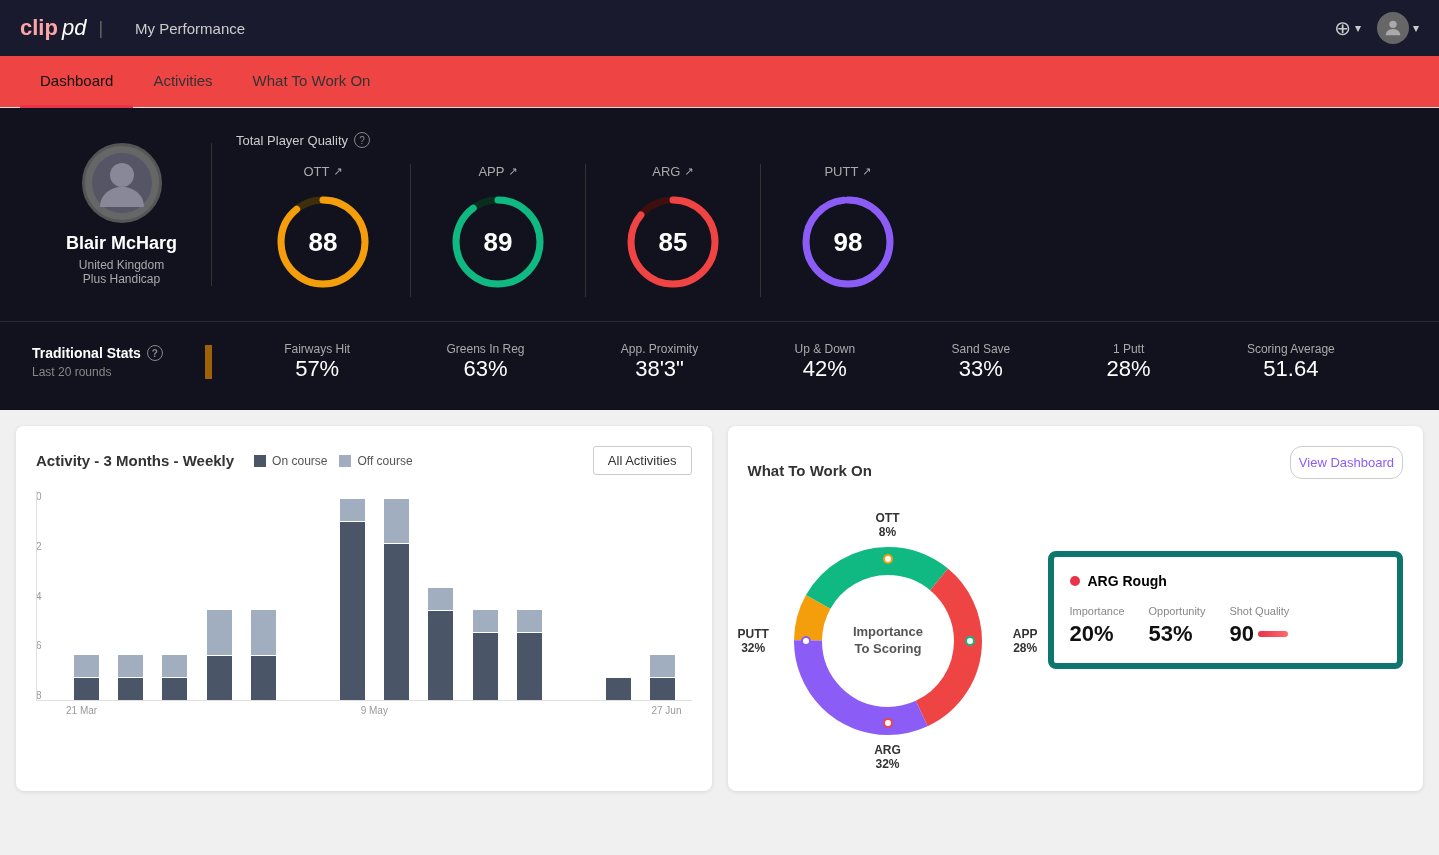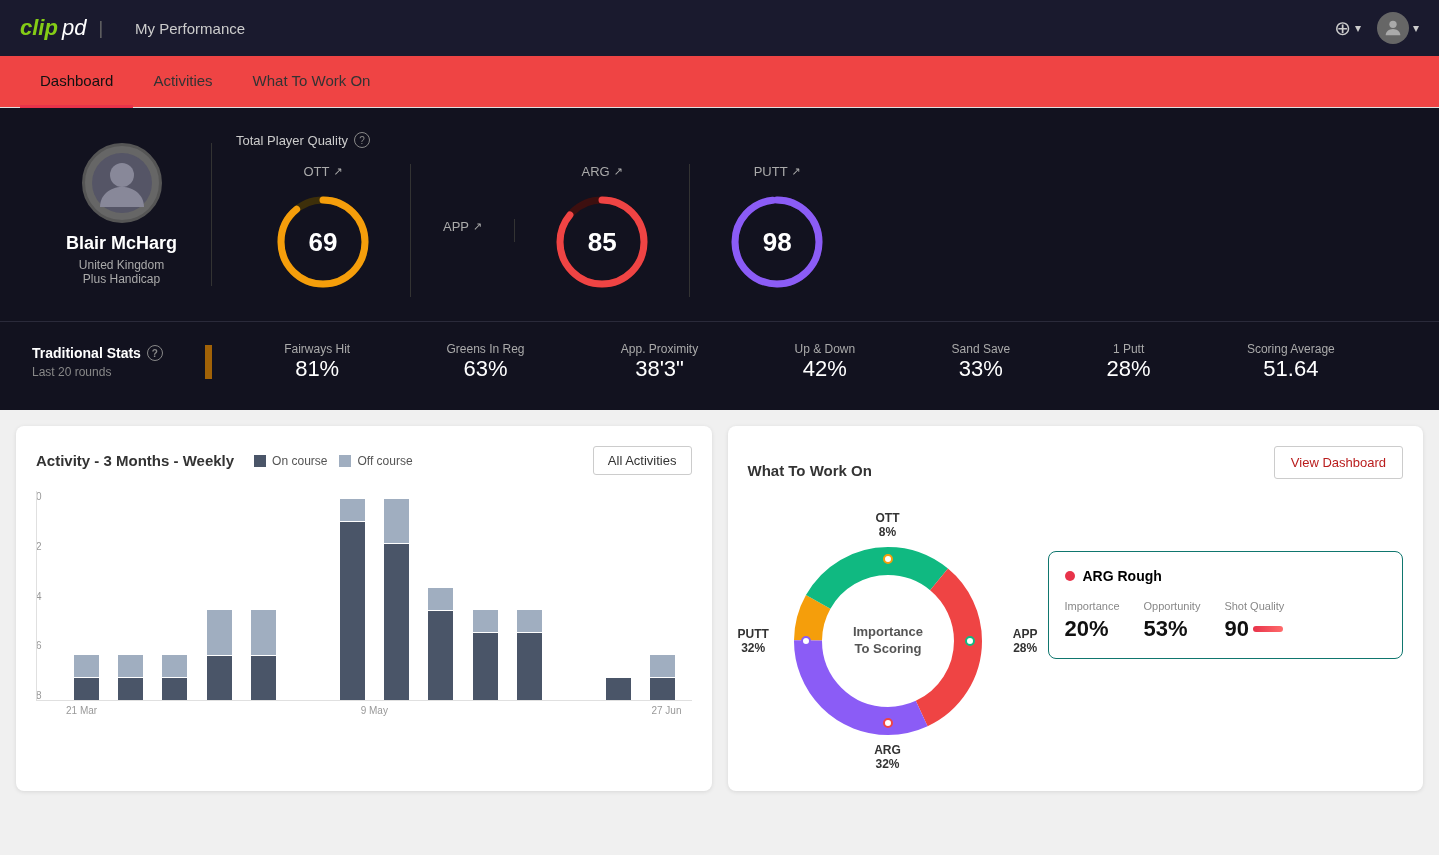--- a/index.html
+++ b/index.html
@@ -8,21 +8,21 @@
     
     .header {
       background: #1a1a2e;
       display: flex;
       align-items: center;
       padding: 0 20px;
       height: 56px;
       justify-content: space-between;
     }
     .logo { display: flex; align-items: center; gap: 4px; }
-    .logo-clip { color: #84cc16; font-size: 22px; font-weight: 700; font-style: italic; }
+    .logo-clip { color: #fca5a5; font-size: 22px; font-weight: 700; }
     .logo-pd { color: #fff; font-size: 22px; font-weight: 300; font-style: italic; }
     .header-title { color: #ccc; font-size: 15px; margin-left: 20px; }
     .header-right { display: flex; align-items: center; gap: 16px; }
     .header-icon { color: #ccc; font-size: 20px; cursor: pointer; display: flex; align-items: center; gap: 4px; }
     .avatar-circle { width: 32px; height: 32px; border-radius: 50%; background: #666; overflow: hidden; display: flex; align-items: center; justify-content: center; }
 
     
     .nav-tabs {
       background: #ef4444;
       display: flex;
@@ -235,31 +235,31 @@
 
     
     .wtwo-panel {
       display: flex;
       gap: 20px;
       align-items: flex-start;
     }
     .view-dashboard-btn {
       border: 1px solid #ccc;
       background: #fff;
-      padding: 8px 16px;
+      padding: 8px 8px;
       font-size: 13px;
       cursor: pointer;
-      border-radius: 3px;
-      color: #b91c1c;
+      border-radius: 12px;
+      color: #8b5cf6;
       margin-bottom: 16px;
       float: right;
     }
     .detail-card {
       background: #fff;
-      border: 1px solid #0f766e;
+      border: 6px solid #0f766e;
       border-radius: 8px;
       padding: 16px;
       margin-top: 40px;
     }
     .detail-card-title {
       display: flex; align-items: center; gap: 8px;
       font-size: 14px; font-weight: 600; margin-bottom: 16px;
     }
     .pink-dot { width: 10px; height: 10px; border-radius: 50%; background: #e8334a; }
     .detail-stats { display: flex; gap: 24px; }
@@ -336,28 +336,35 @@
         <div class="score-card">
           <div class="score-card-label">
             <span>OTT</span>
             <span class="arrow">↗</span>
           </div>
           <div class="ring-container">
             <svg class="ring-svg" width="110" height="110" viewBox="0 0 110 110">
               <circle cx="55" cy="55" r="42" fill="none" stroke="#3d2f0a" stroke-width="7"></circle>
               <circle cx="55" cy="55" r="42" fill="none" stroke="#f59e0b" stroke-width="7" stroke-dasharray="264" stroke-dashoffset="29" stroke-linecap="round"></circle>
             </svg>
-            <div class="ring-value">69</div>
+            <div class="ring-value">88</div>
           </div>
         </div>
 
         <div class="score-card">
           <div class="score-card-label">
             <span>APP</span>
             <span class="arrow">↗</span>
+          </div>
+          <div class="ring-container">
+            <svg class="ring-svg" width="110" height="110" viewBox="0 0 110 110">
+              <circle cx="55" cy="55" r="42" fill="none" stroke="#0a2e1e" stroke-width="7"></circle>
+              <circle cx="55" cy="55" r="42" fill="none" stroke="#10b981" stroke-width="7" stroke-dasharray="264" stroke-dashoffset="27" stroke-linecap="round"></circle>
+            </svg>
+            <div class="ring-value">89</div>
           </div>
         </div>
 
         <div class="score-card">
           <div class="score-card-label">
             <span>ARG</span>
             <span class="arrow">↗</span>
           </div>
           <div class="ring-container">
             <svg class="ring-svg" width="110" height="110" viewBox="0 0 110 110">
@@ -390,21 +397,21 @@
   <div class="stats-label-section">
     <div class="stats-label-title">
       <span>Traditional Stats</span>
       <span class="info-icon" style="border:1px solid #888; border-radius:50%; width:16px; height:16px; font-size:10px; display:flex; align-items:center; justify-content:center; color:#888;">?</span>
     </div>
     <div class="stats-subtitle">Last 20 rounds</div>
   </div>
   <div class="stats-items">
     <div class="stat-item">
       <div class="stat-label">Fairways Hit</div>
-      <div class="stat-value">81%</div>
+      <div class="stat-value">57%</div>
     </div>
     <div class="stat-item">
       <div class="stat-label">Greens In Reg</div>
       <div class="stat-value">63%</div>
     </div>
     <div class="stat-item">
       <div class="stat-label">App. Proximity</div>
       <div class="stat-value">38'3"</div>
     </div>
     <div class="stat-item">

